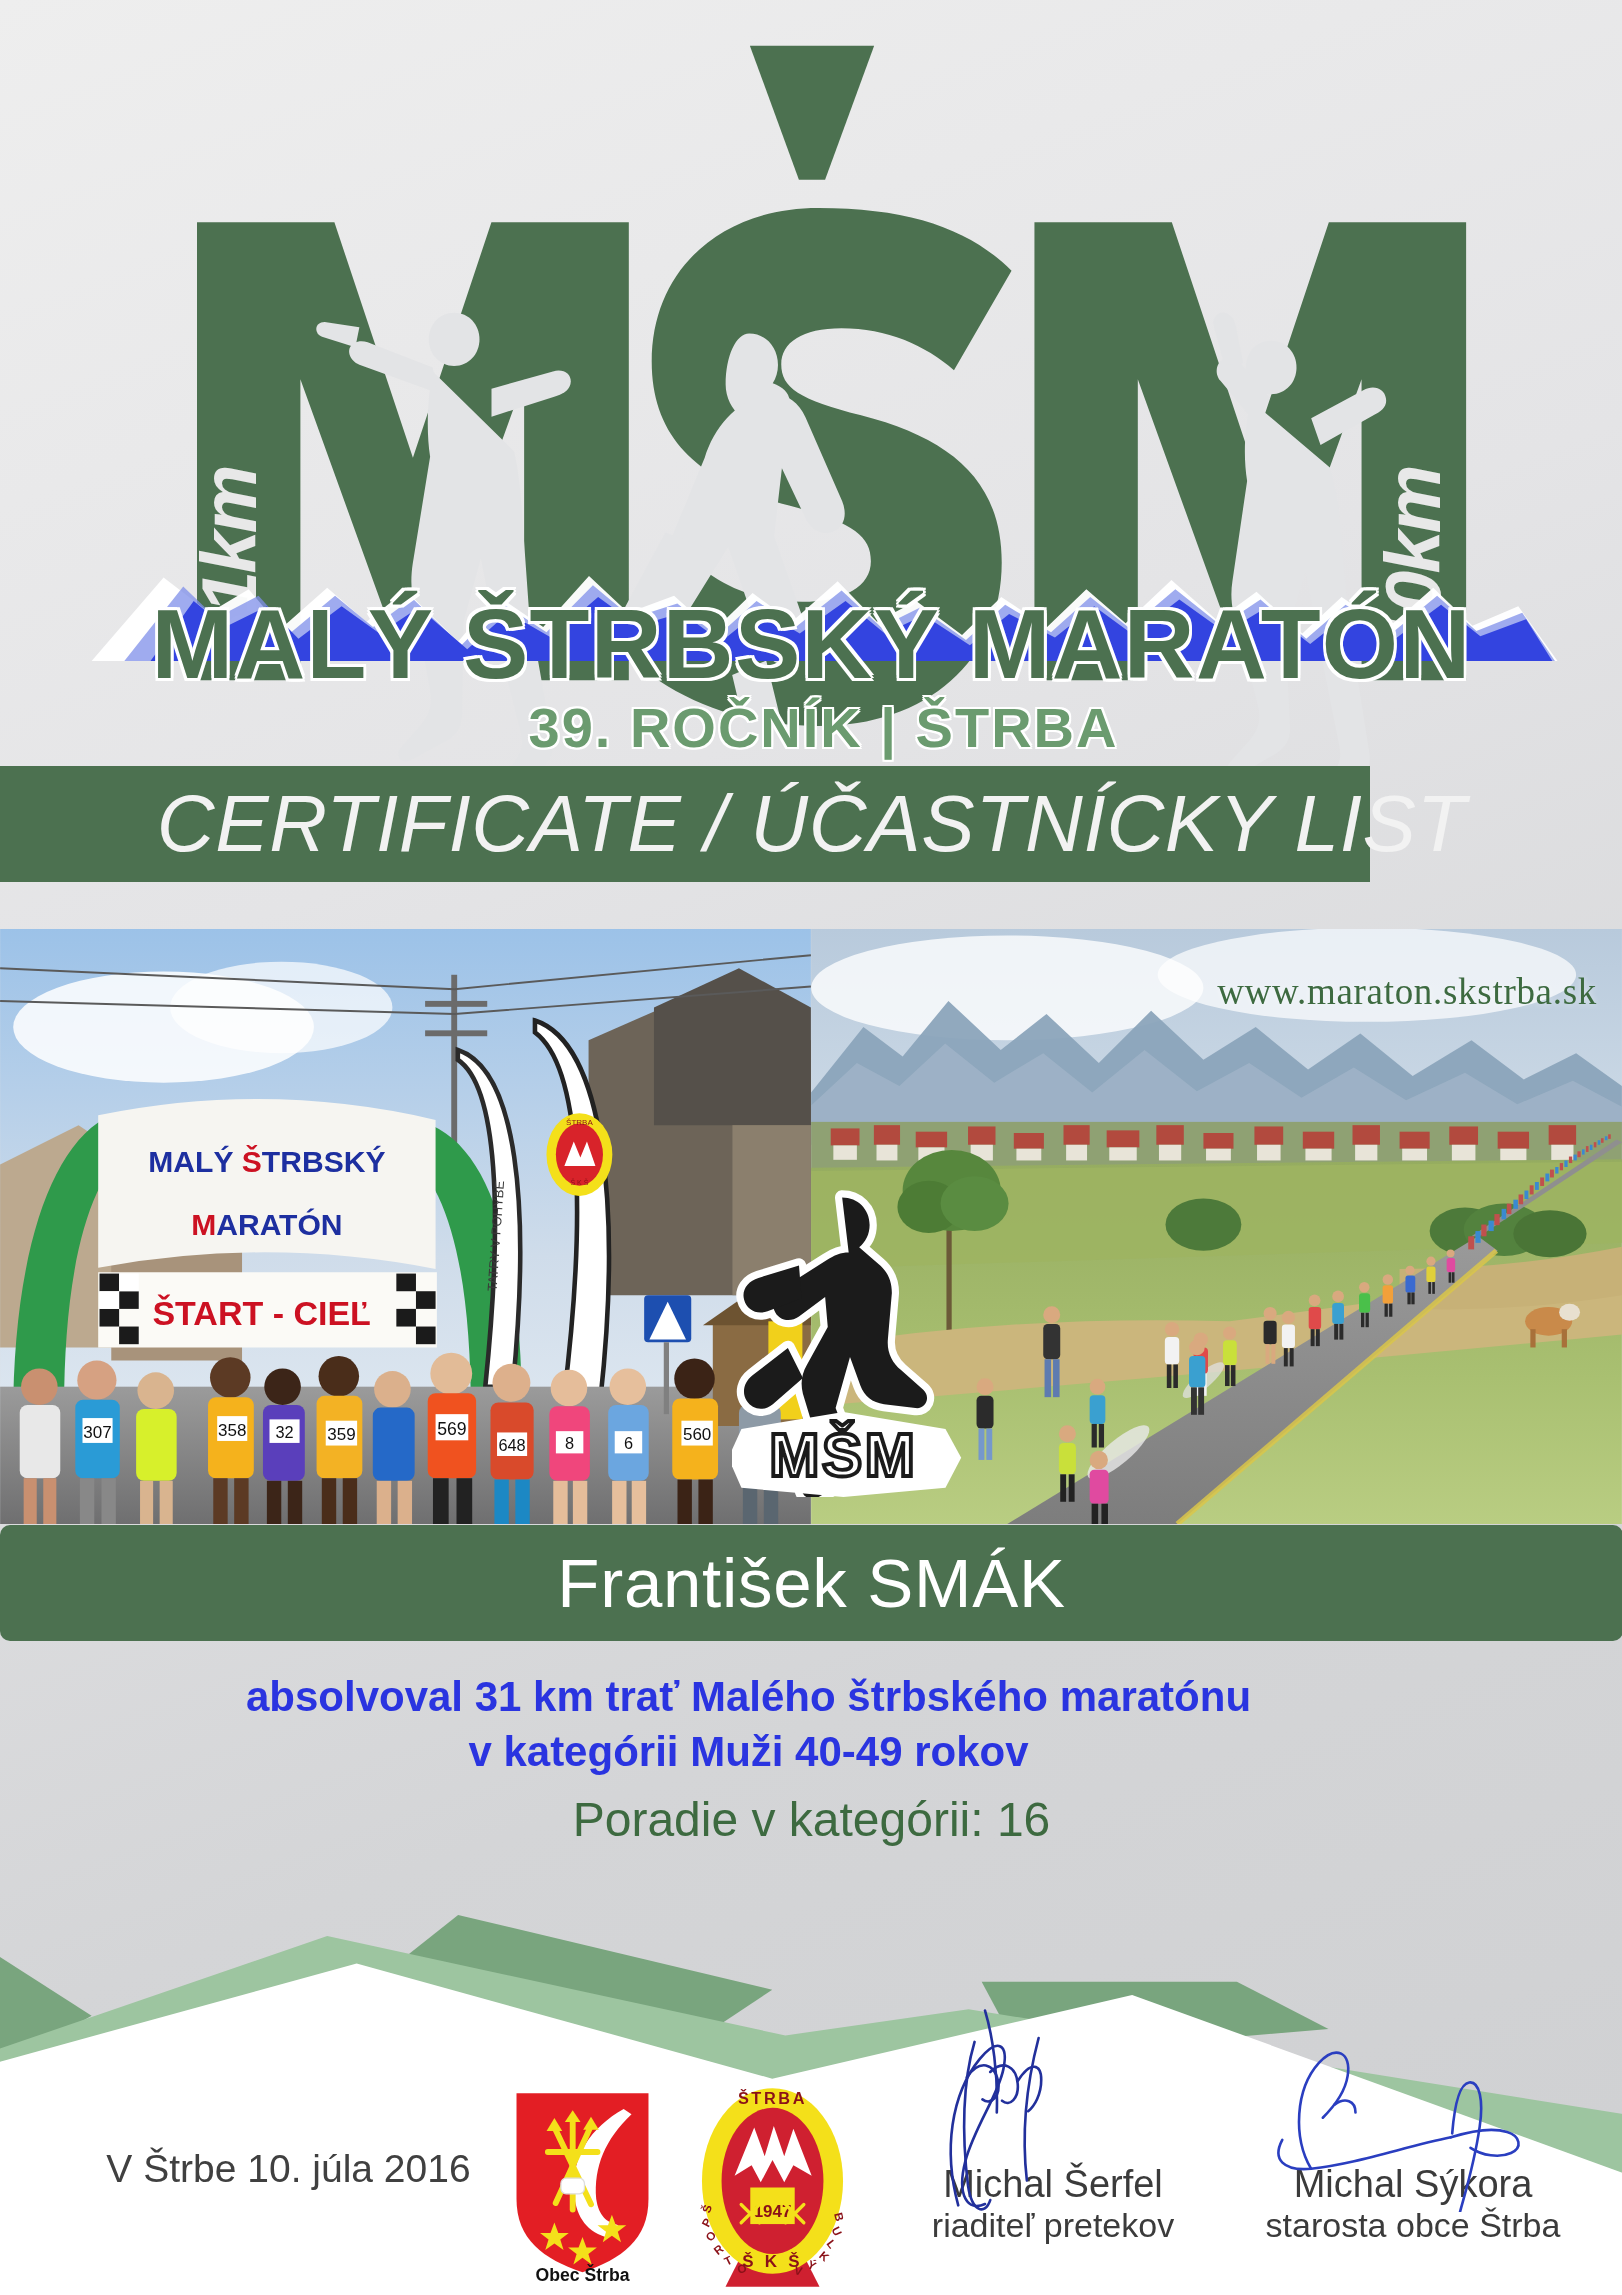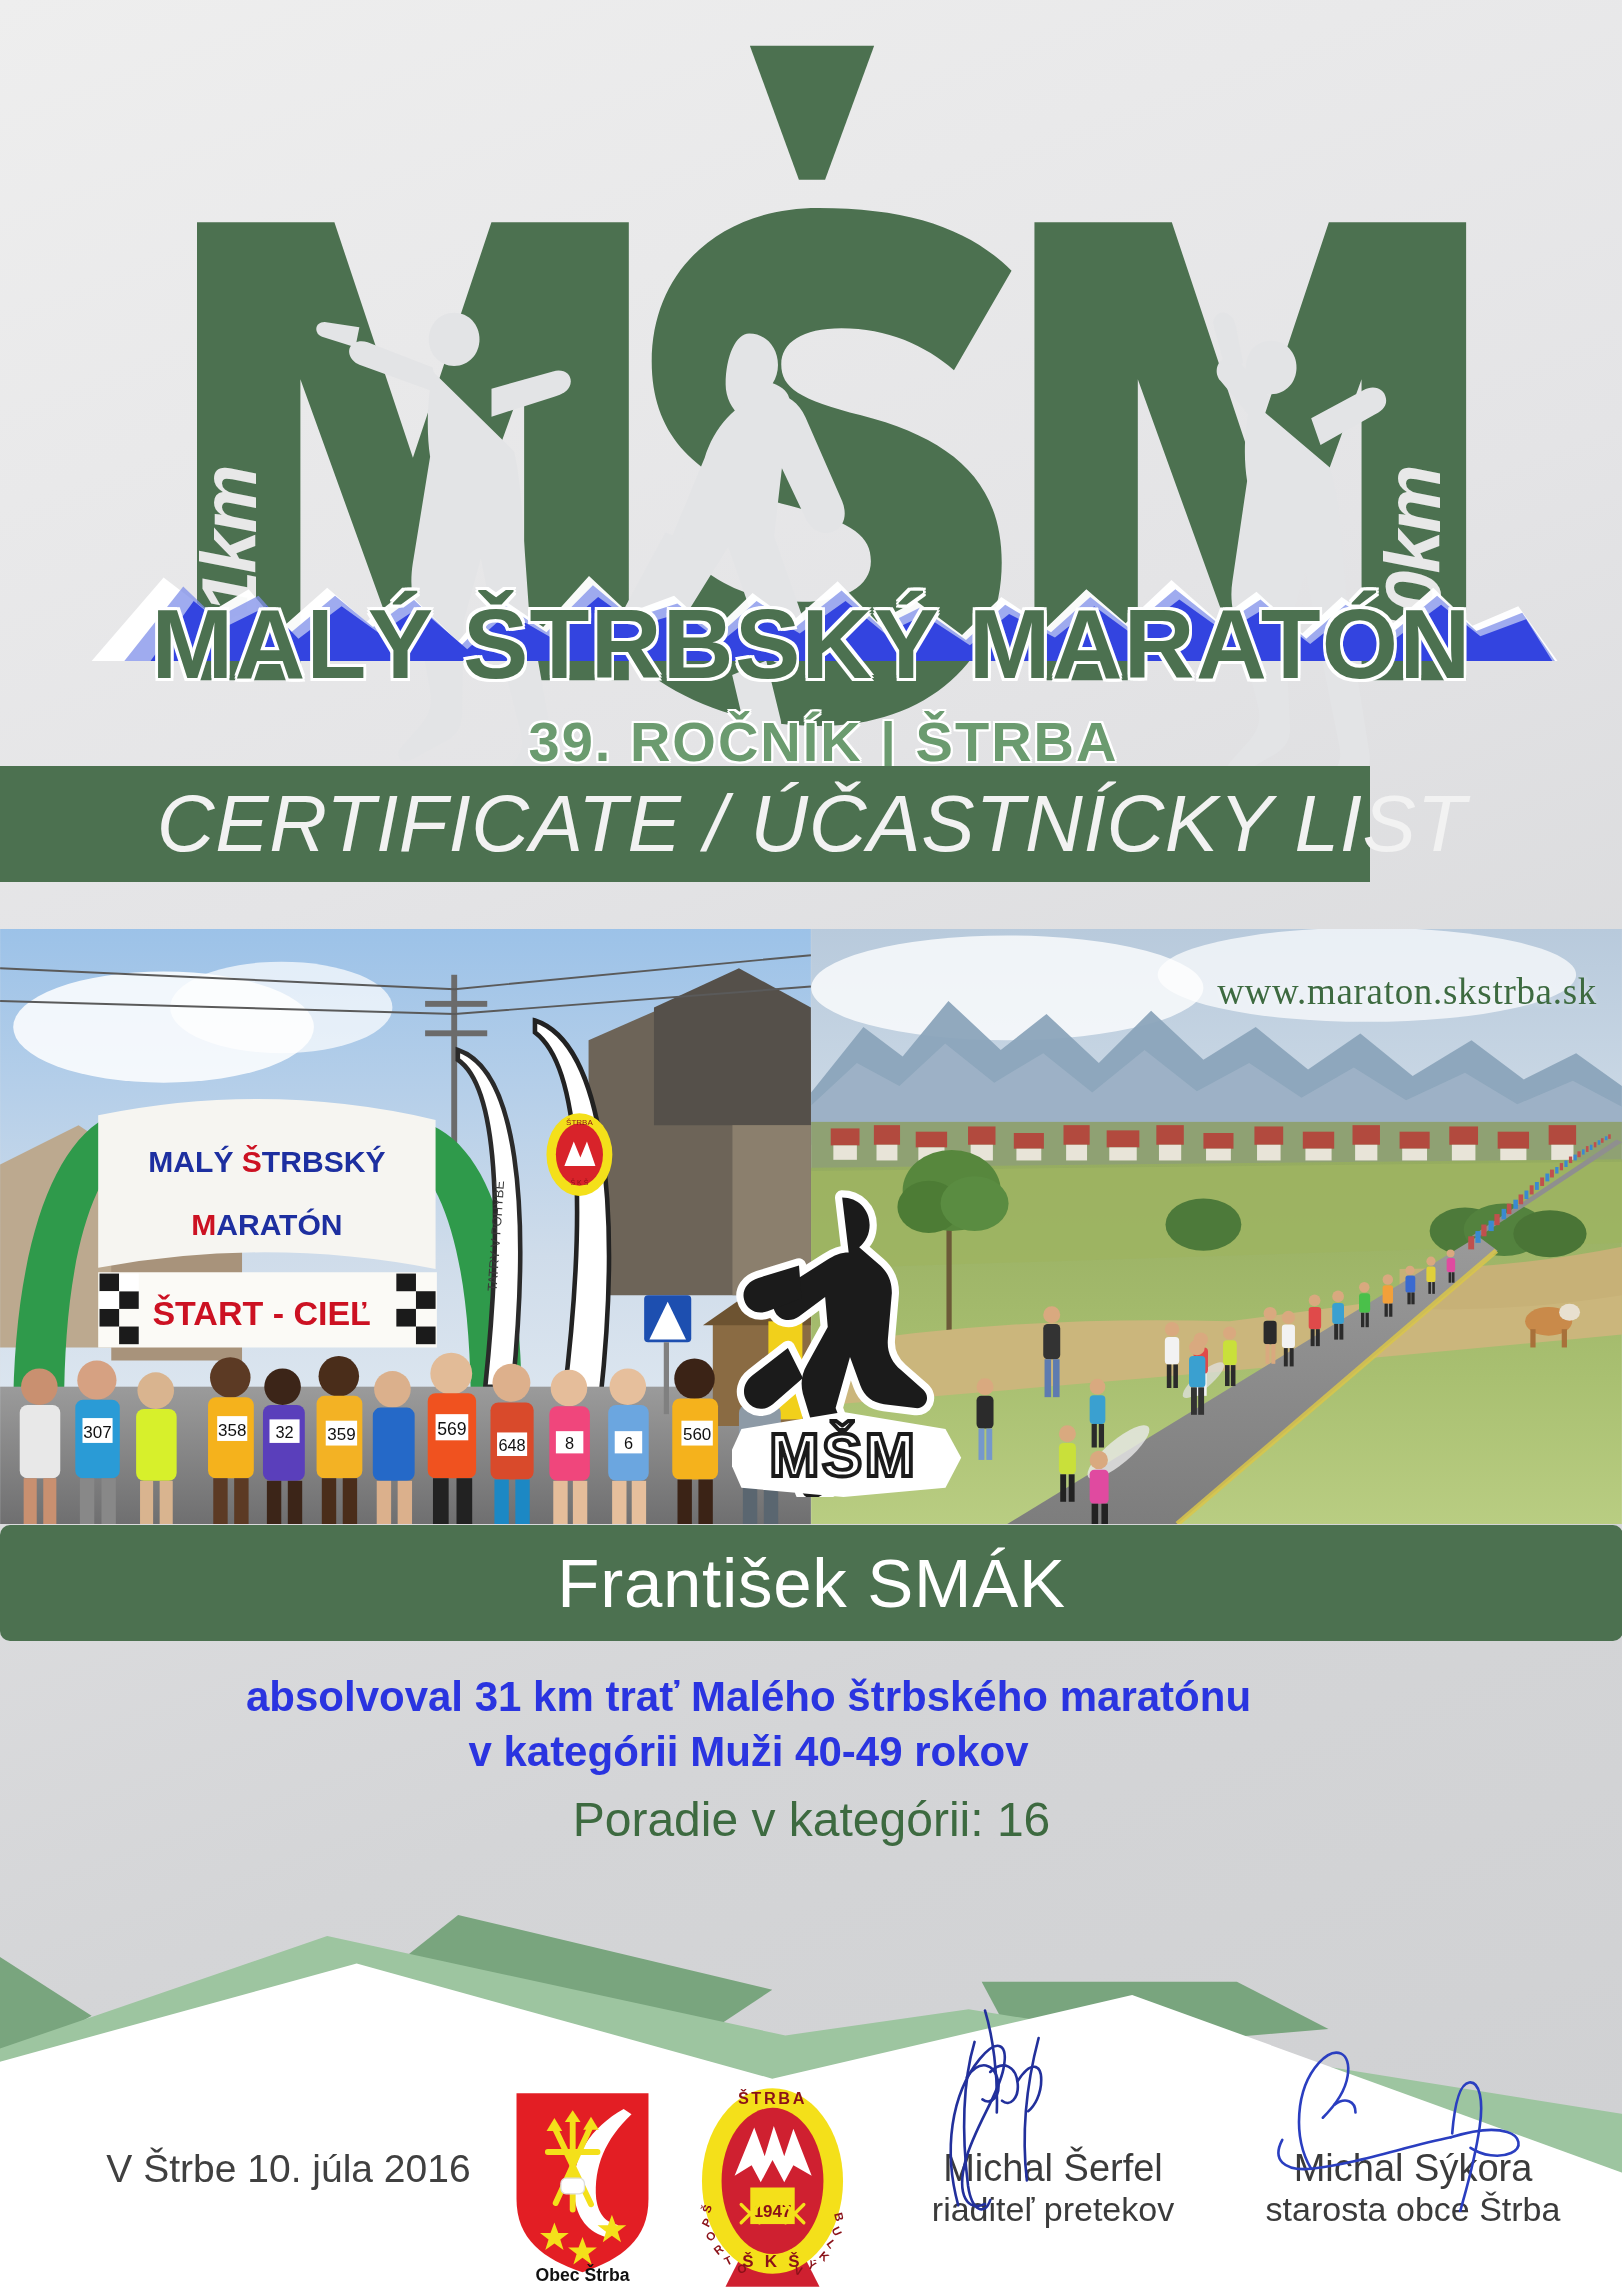--- a/index.html
+++ b/index.html
@@ -86,21 +86,21 @@
     position:absolute;left:79px;top:92px;width:419px;text-align:center;
     color:#404040;font-size:39px;font-family:"Liberation Sans", sans-serif;
   }
   .crest{position:absolute;}
   #crest-obec{left:507px;top:33px;width:151px;height:196px;}
   #crest-sks{left:694px;top:27.5px;width:157px;height:209px;}
   .sig-block{position:absolute;width:366px;text-align:center;}
   #sig-1{left:870px;top:-59px;}
   #sig-2{left:1230px;top:-59px;}
   .sig-img{height:151px;position:relative;}
-  .sig-name{color:#3b3b3b;font-size:38px;line-height:1.12;font-family:"Liberation Sans", sans-serif;}
+  .sig-name{color:#3b3b3b;font-size:38px;line-height:1.12;font-family:"Liberation Sans", sans-serif;margin-top:16px;}
   .sig-role{color:#3b3b3b;font-size:34px;line-height:1.15;font-family:"Liberation Sans", sans-serif;}
 </style>
 </head>
 <body>
 
 <div id="cert">
 
   <div id="header">
     <div id="logo-wrap">
       <svg id="logo-svg" width="1309" height="772" viewBox="0 0 2000 1180">
@@ -154,21 +154,21 @@
     <svg style="position:absolute;left:0;top:550px;width:1623px;height:111px" viewBox="0 0 2480 170" preserveAspectRatio="none">
       <path d="M140 170 L250 42 L320 96 L380 60 L430 120 L500 58 L560 110 L620 62 L700 140 L760 70 L830 118 L900 40 L960 96 L1030 70 L1090 124 L1150 66 L1210 110 L1280 48 L1340 110 L1400 78 L1470 130 L1530 72 L1600 118 L1660 60 L1720 112 L1790 46 L1860 108 L1920 64 L1990 128 L2050 72 L2120 120 L2190 58 L2250 116 L2320 86 L2380 170 Z" fill="#ffffff" opacity="0.97"></path>
       <path d="M190 170 L280 56 L330 104 L395 70 L445 126 L512 70 L570 118 L630 74 L705 146 L768 82 L835 126 L906 54 L966 104 L1035 82 L1096 132 L1156 78 L1216 118 L1286 62 L1346 118 L1406 88 L1476 138 L1536 84 L1606 126 L1666 72 L1726 120 L1796 60 L1866 116 L1926 76 L1996 136 L2056 84 L2126 128 L2196 70 L2256 124 L2326 96 L2376 170 Z" fill="#7f8fea" opacity="0.75"></path>
       <path d="M230 170 L296 78 L344 118 L408 86 L456 136 L522 86 L580 128 L640 88 L714 152 L776 96 L842 134 L914 72 L974 116 L1042 96 L1102 140 L1162 92 L1222 128 L1292 78 L1352 128 L1412 100 L1482 146 L1542 98 L1612 134 L1672 86 L1732 130 L1802 76 L1872 126 L1932 90 L2002 144 L2062 96 L2132 136 L2202 84 L2262 132 L2332 106 L2372 170 Z" fill="#3344e0"></path>
     </svg>
 
     <div style="position:absolute;left:0;top:595px;width:1623px;text-align:center;">
       <div style="font-size:98px;font-weight:bold;color:#4C7150;letter-spacing:1.3px;line-height:1;
                   text-shadow:-2.6px 0 #fff,2.6px 0 #fff,0 -2.6px #fff,0 2.6px #fff,-2.6px -2.6px #fff,2.6px 2.6px #fff,-2.6px 2.6px #fff,2.6px -2.6px #fff;
                   font-family:'Liberation Sans', sans-serif;">MALÝ ŠTRBSKÝ MARATÓN</div>
-      <div style="margin-top:21px;font-size:56px;font-weight:bold;color:#6b9b6f;letter-spacing:2px;line-height:1;
+      <div style="margin-top:7px;font-size:56px;font-weight:bold;color:#6b9b6f;letter-spacing:2px;line-height:1;
                   text-shadow:-2px 0 #fff,2px 0 #fff,0 -2px #fff,0 2px #fff,-2px -2px #fff,2px 2px #fff,-2px 2px #fff,2px -2px #fff;
                   font-family:'Liberation Sans', sans-serif;padding-left:24px;">39. ROČNÍK | ŠTRBA</div>
     </div>
   </div>
 
   <div id="cert-band">
     <div id="cert-title">CERTIFICATE / ÚČASTNÍCKY LIST</div>
   </div>
 
   <div id="photos">

